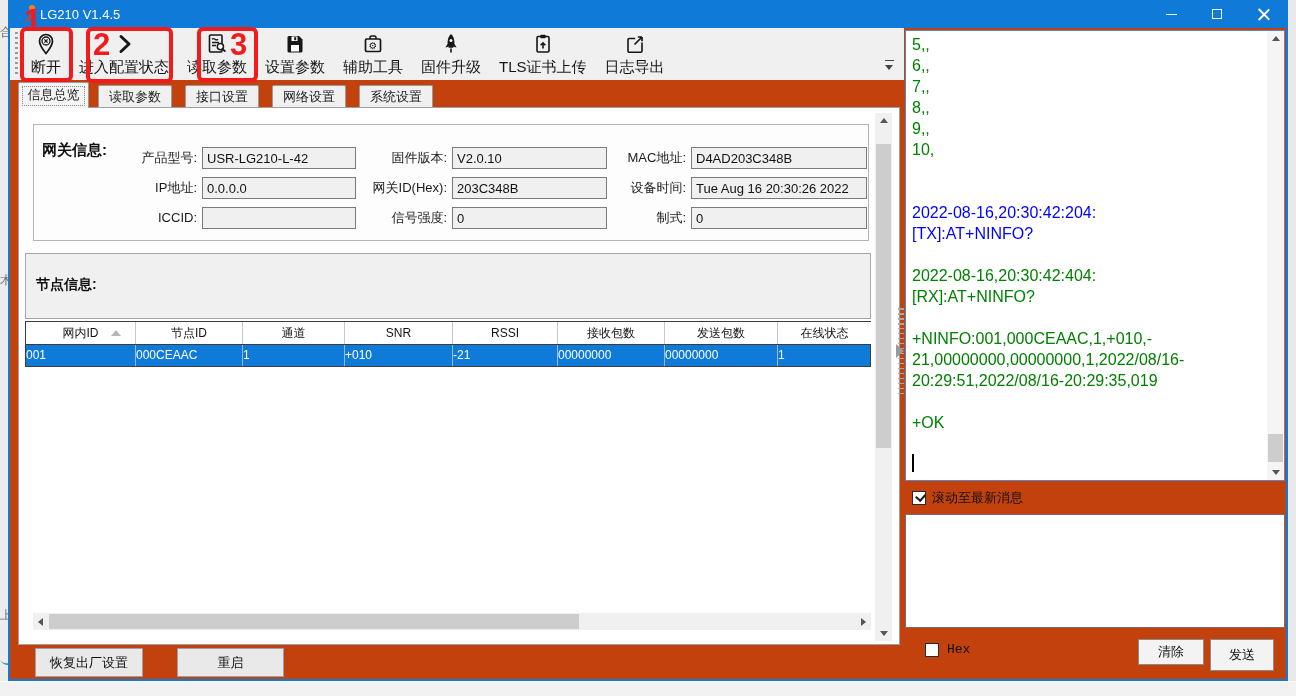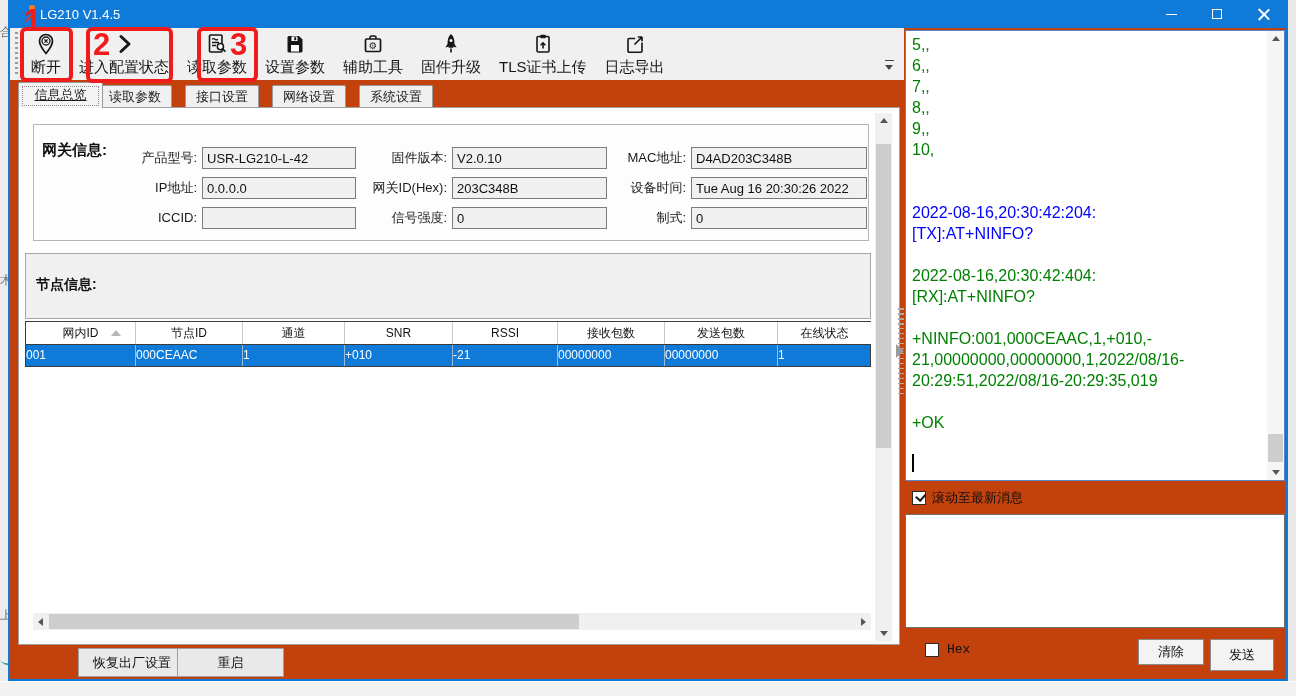--- a/index.html
+++ b/index.html
@@ -43,21 +43,21 @@
     border-left:4.5px solid transparent; border-right:4.5px solid transparent; border-top:5px solid #444; }
 
   
   .anno-box { position:absolute; border:4px solid #f21b1b; border-radius:6px; z-index:60; }
   .anno-num { position:absolute; color:#f21b1b; font-size:31px; font-weight:700; z-index:61; line-height:1; }
 
   
   .tab { position:absolute; font-size:13px; color:#1c1c1c; text-align:center;
     background:#f0f0f0; border:1px solid #9a9a9a; border-bottom:none; border-radius:2px 2px 0 0; }
   .tab-inactive { top:85px; height:23px; line-height:21px; width:74px; }
-  .tab-active { top:82px; height:26px; line-height:24px; width:85px; background:#f4f4f4; z-index:5;text-decoration:underline; }
+  .tab-active { top:82px; height:26px; line-height:24px; width:71px; background:#f4f4f4; z-index:5; }
   .tab-active .focus { position:absolute; left:3px; top:3px; right:3px; bottom:2px; border:1px dotted #8a8a8a; }
 
   
   .content { position:absolute; left:8px; top:107px; width:882px; height:538px;
     background:#fff; border:1px solid #a0a0a0; }
 
   .group { position:absolute; left:14px; top:16px; width:836px; height:117px;
     background:#fdfdfd; border:1px solid #b5b5b5; }
   .group-title { position:absolute; left:8px; top:16px; font-size:15px; font-weight:700; color:#111; }
   .gw-grid { position:absolute; left:82px; top:22px; display:grid;
@@ -91,21 +91,21 @@
   .hsb-thumb { position:absolute; left:16px; top:1px; width:530px; height:15px; background:#cdcdcd; }
   .arr { position:absolute; width:0; height:0; }
   .a-up { left:4.5px; top:5px; border-left:4px solid transparent; border-right:4px solid transparent; border-bottom:5px solid #555; }
   .a-down { left:4.5px; top:6px; border-left:4px solid transparent; border-right:4px solid transparent; border-top:5px solid #555; }
   .a-left { left:5px; top:4.5px; border-top:4px solid transparent; border-bottom:4px solid transparent; border-right:5px solid #555; }
   .a-right { left:6px; top:4.5px; border-top:4px solid transparent; border-bottom:4px solid transparent; border-left:5px solid #555; }
 
   
   .btn { position:absolute; background:#e9e9e9; border:1px solid #9f9f9f; font-size:13px; color:#111;
     text-align:center; font-family:inherit; }
-  .btn-restore { left:25px; top:648px; width:108px; height:29px; line-height:27px;margin-left:43px; }
+  .btn-restore { left:25px; top:648px; width:108px; height:29px; line-height:27px; }
   .btn-reboot { left:167px; top:648px; width:107px; height:29px; line-height:27px; }
 
   
   .splitter { position:absolute; left:886px; top:308px; width:9px; height:88px;
     background:repeating-linear-gradient(#a9a9a9 0 1.5px, transparent 1.5px 5px);
     background-size:6px 100%; background-repeat:no-repeat; background-position:center; }
   .splitter .tri { position:absolute; left:0; top:36px; width:0; height:0;
     border-top:7px solid transparent; border-bottom:7px solid transparent; border-left:8px solid #9a9a9a; }
 
   

